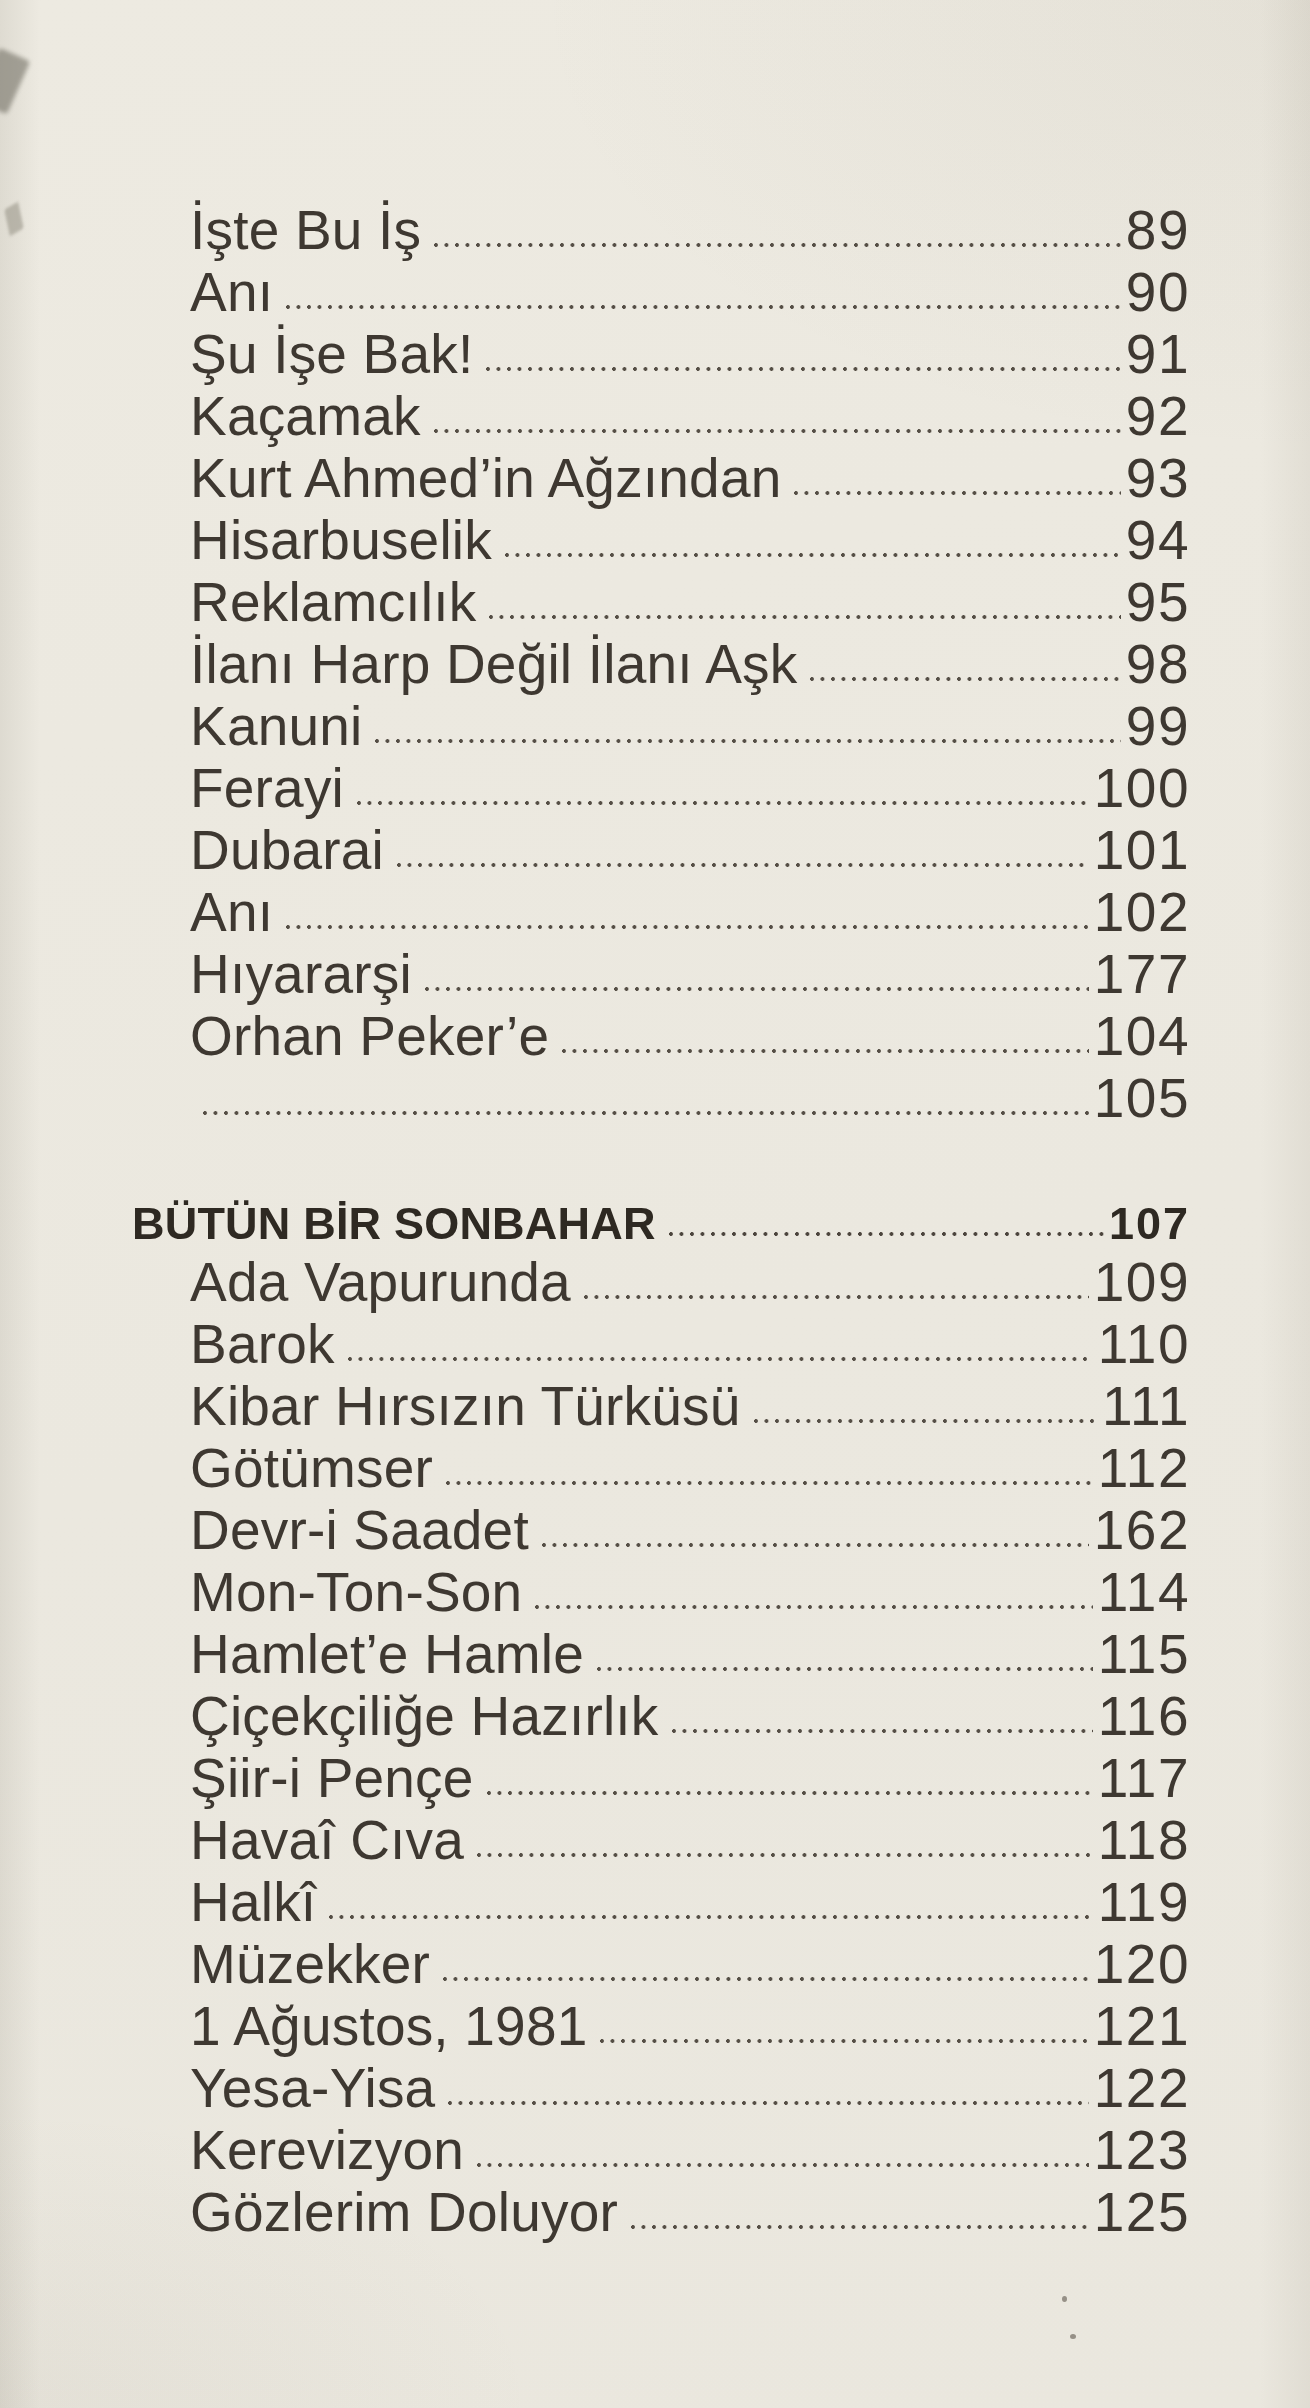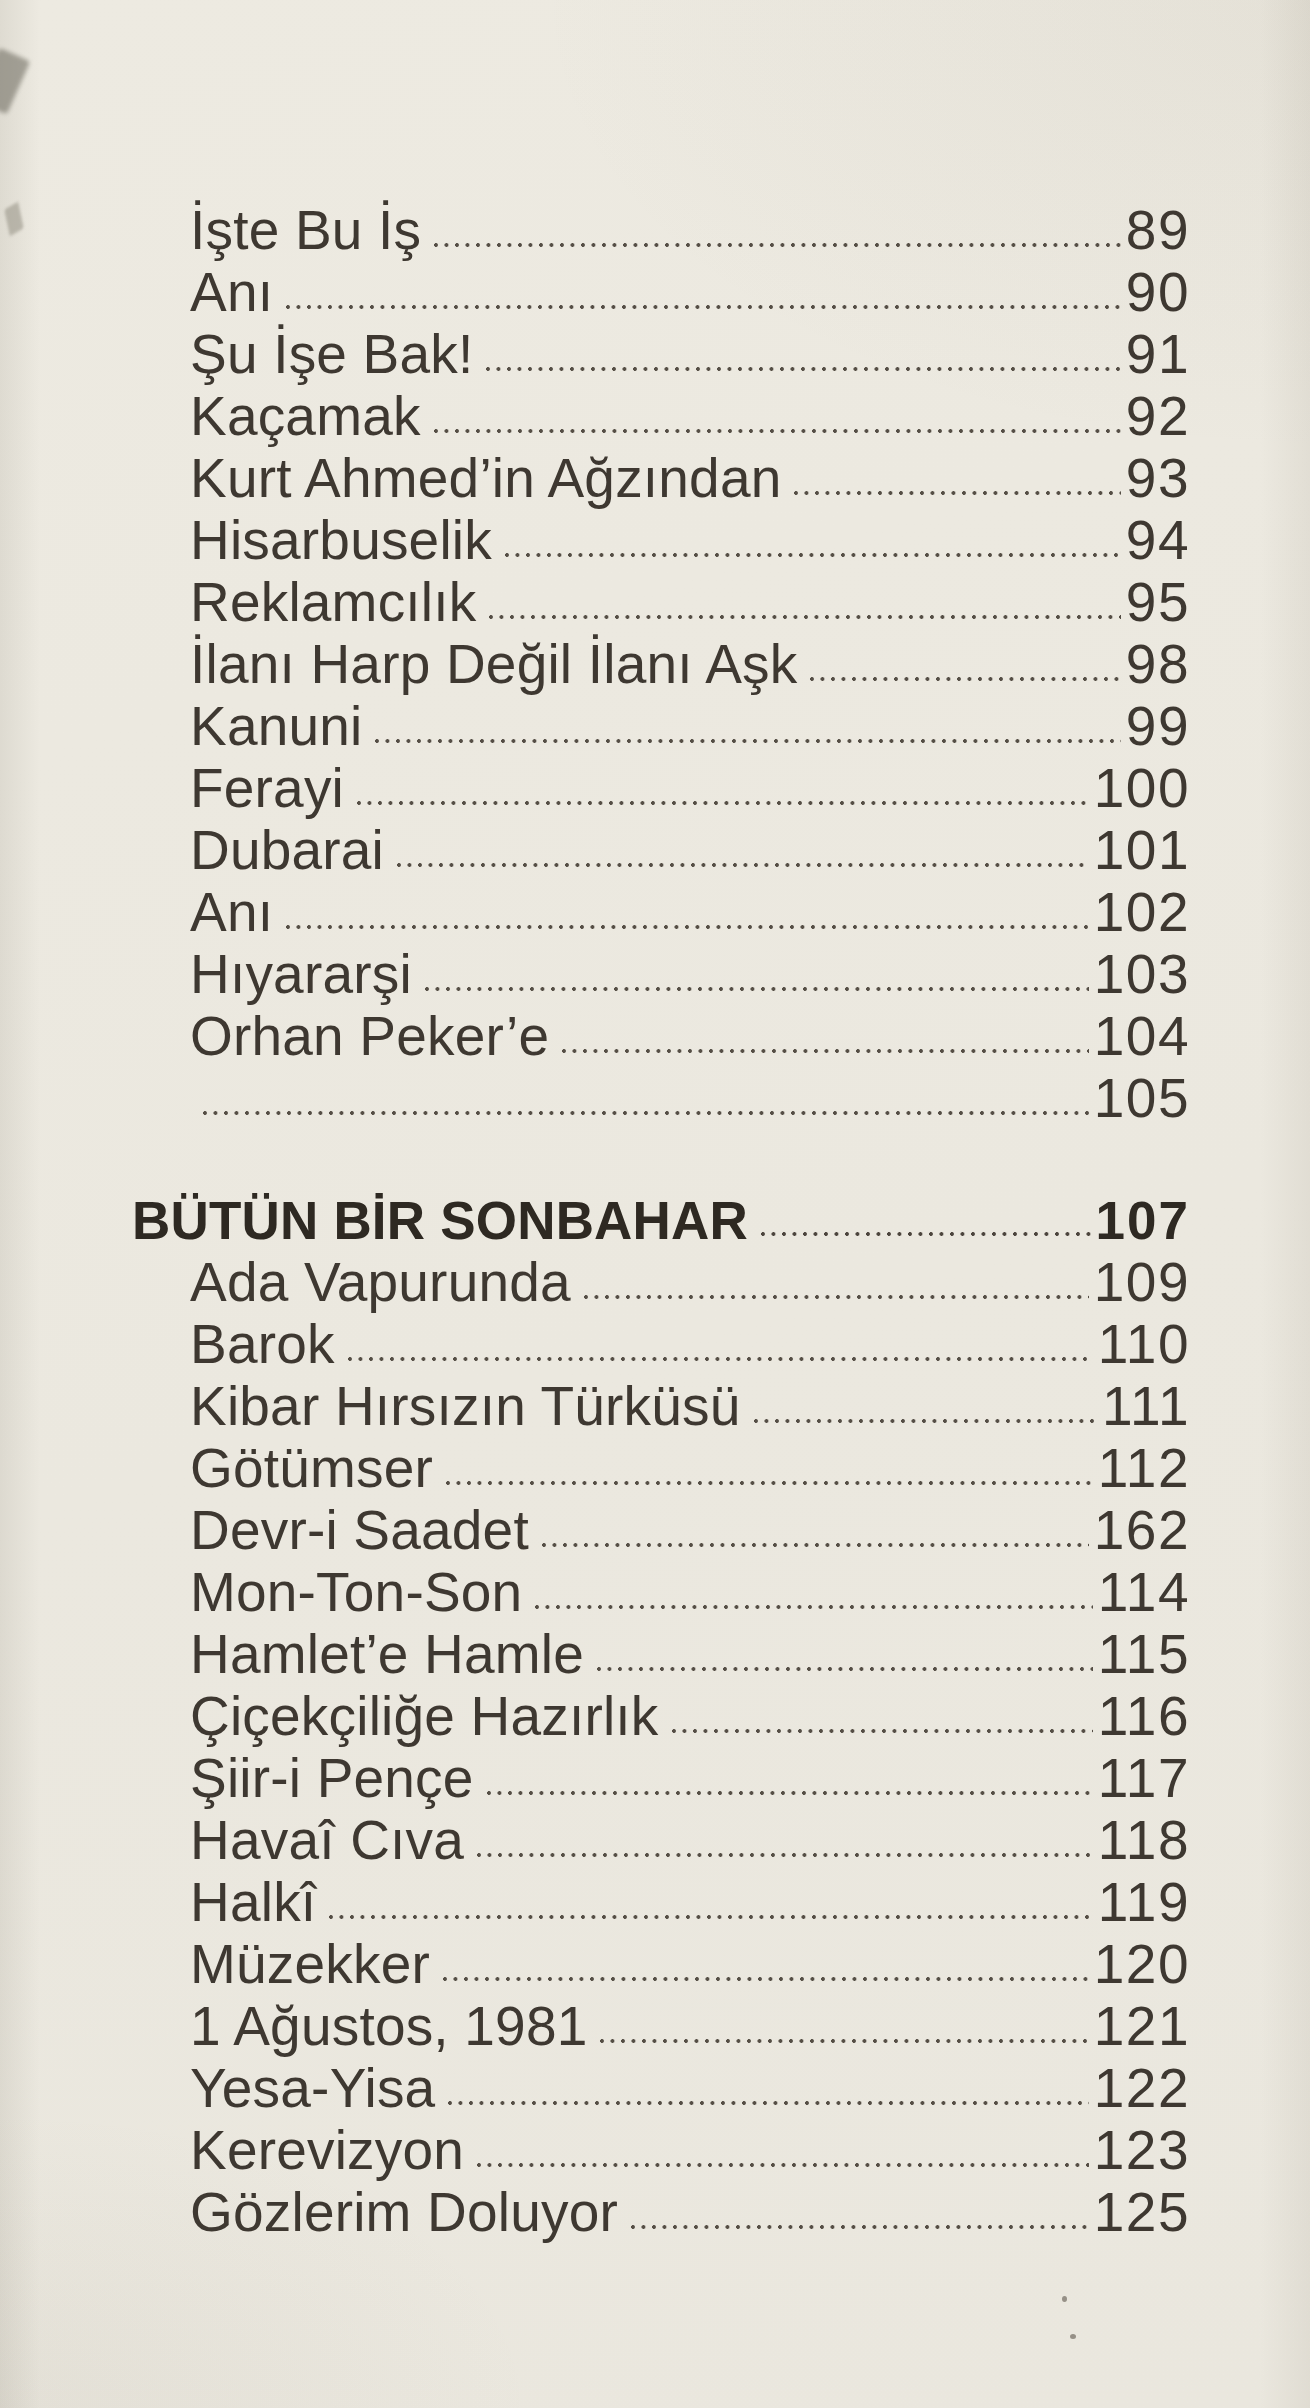--- a/index.html
+++ b/index.html
@@ -85,21 +85,21 @@
     background-image: radial-gradient(circle at 2px 2px, var(--dot, #554e45) 1.6px, transparent 2.2px);
     background-size: 10.5px 4px;
     background-repeat: repeat-x;
     background-position: left bottom;
   }
   .row.section {
     margin-top: 54px;
     margin-left: -58px; 
     height: 68px;
     font-weight: bold;
-    font-size: 53px;
+    font-size: 45px;
     color: var(--ink-bold, #2e2922);
     letter-spacing: 0.5px;
   }
   .row.section .title { line-height: 0.95; }
   .row.section .pagenum { letter-spacing: 2px; }
   .row.section .leader {
     margin-bottom: 10px;
     background-image: radial-gradient(circle at 2px 2px, #4c453d 1.6px, transparent 2.2px);
   }
 </style>
@@ -169,21 +169,21 @@
     <span class="pagenum">101</span>
   </div>
       <div class="row">
     <span class="title">Anı</span>
     <span class="leader"></span>
     <span class="pagenum">102</span>
   </div>
       <div class="row">
     <span class="title">Hıyararşi</span>
     <span class="leader"></span>
-    <span class="pagenum">103</span>
+    <span class="pagenum">177</span>
   </div>
       <div class="row">
     <span class="title">Orhan Peker’e</span>
     <span class="leader"></span>
     <span class="pagenum">104</span>
   </div>
       <div class="row">
     <span class="leader"></span>
     <span class="pagenum">105</span>
   </div>

